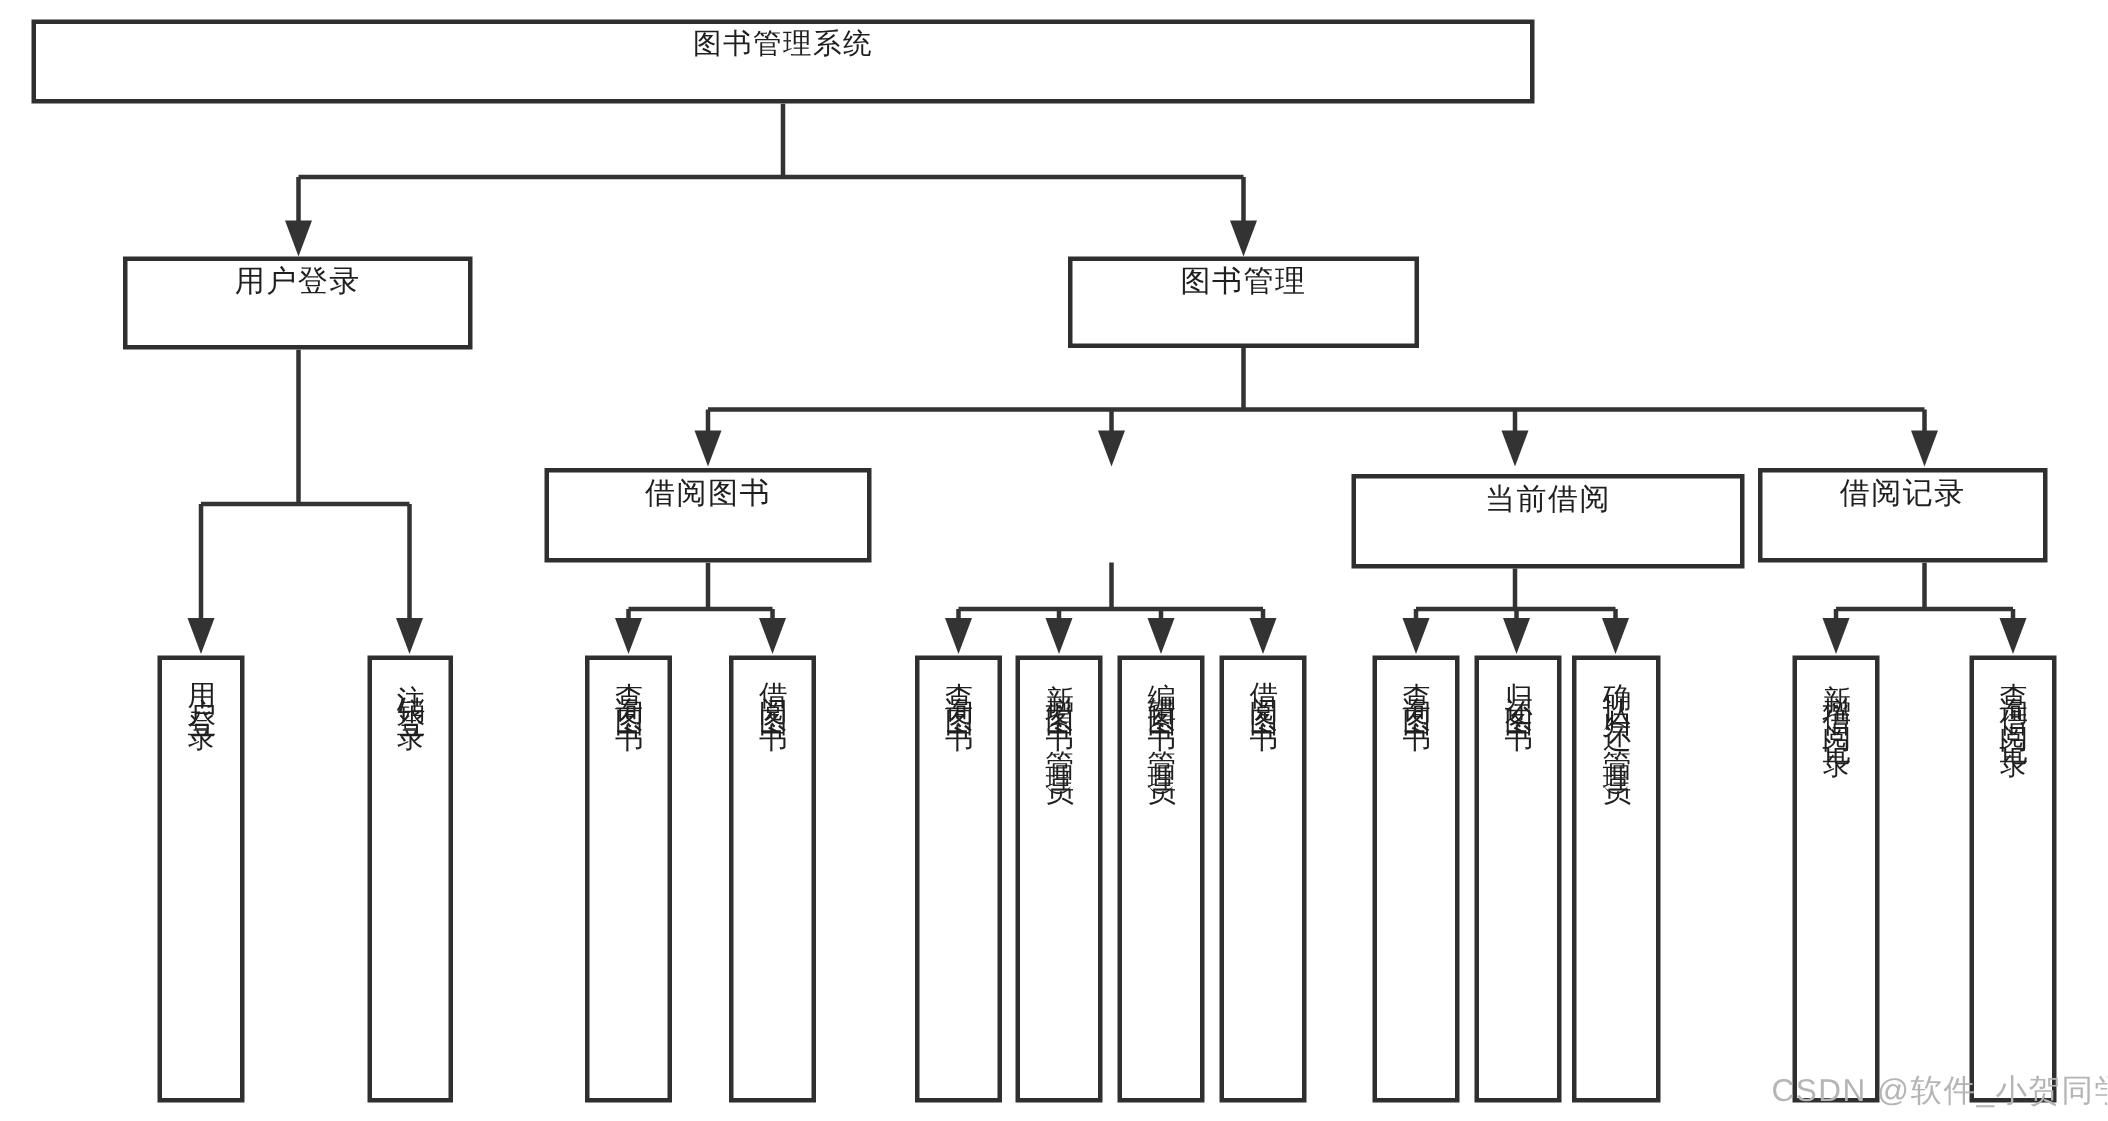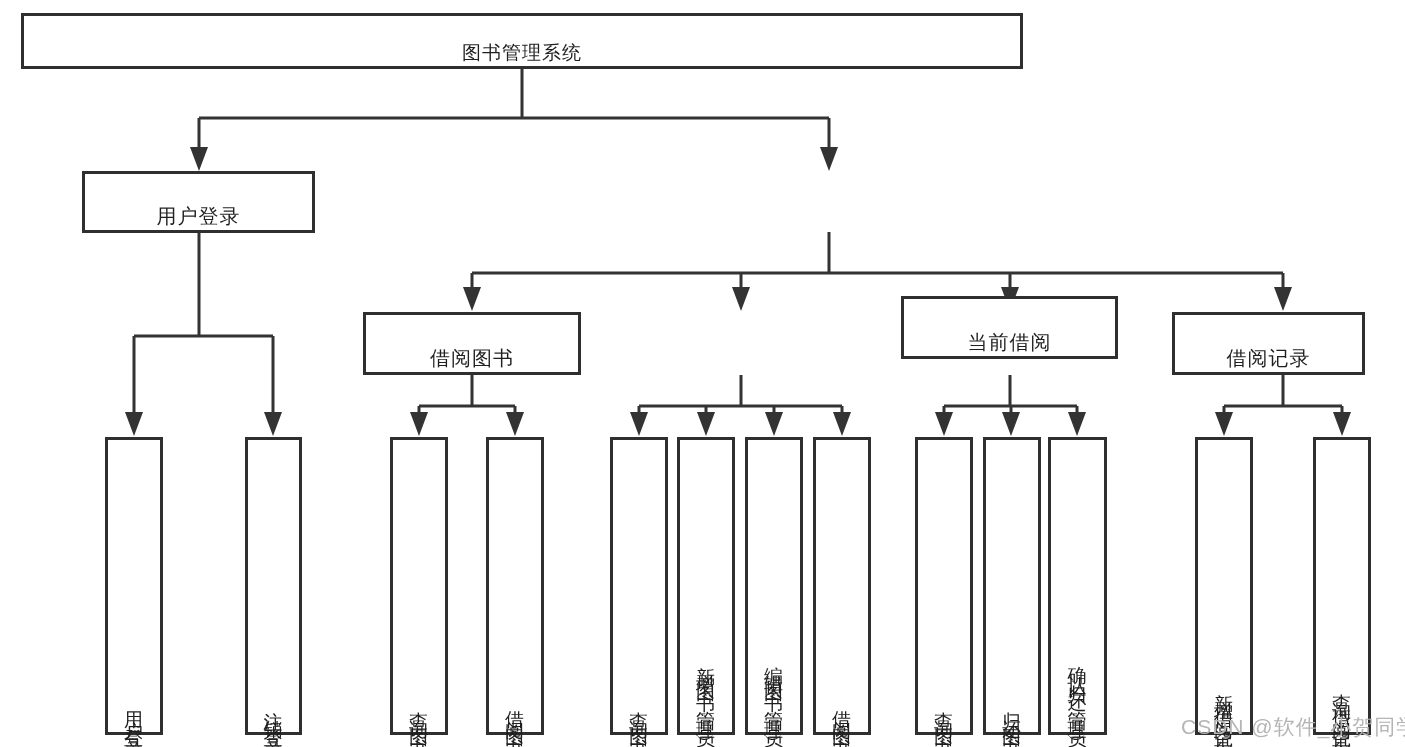--- a/index.html
+++ b/index.html
@@ -10,21 +10,21 @@
     font-family:"Liberation Sans","DejaVu Sans",sans-serif;
     overflow:hidden;
   }
   #wires { position:absolute; left:0; top:0; z-index:1; }
   .box {
     position:absolute;
     box-sizing:border-box;
     background:#ffffff;
     border:3px solid #2f2f2f;
     display:flex;
-    align-items:flex-end;
+    align-items:flex-start;
     justify-content:center;
     z-index:2;
   }
   .lbl {
     font-size:20px;
     color:#1f1f1f;
     white-space:nowrap;
     letter-spacing:1px;
   }
   .root .lbl { font-size:19px; }
@@ -84,25 +84,28 @@
     </g>
   </svg>
 
   <div class="box root" style="left:21px;top:13px;width:1002px;height:56px">
     <span class="lbl">图书管理系统</span>
   </div>
 
   <div class="box" style="left:82px;top:171px;width:233px;height:62px">
     <span class="lbl">用户登录</span>
   </div>
+  <div class="box" style="left:712px;top:171px;width:234px;height:61px">
+    <span class="lbl">图书管理</span>
+  </div>
 
   <div class="box" style="left:363px;top:312px;width:218px;height:63px">
     <span class="lbl">借阅图书</span>
   </div>
-  <div class="box" style="left:901px;top:296px;width:217px;height:63px">
+  <div class="box" style="left:901px;top:316px;width:262px;height:63px">
     <span class="lbl">当前借阅</span>
   </div>
   <div class="box" style="left:1172px;top:312px;width:193px;height:63px">
     <span class="lbl">借阅记录</span>
   </div>
 
   <div class="box v" style="left:105px;top:437px;width:58px;height:298px">
     <span class="lbl">用户登录</span>
   </div>
   <div class="box v" style="left:245px;top:437px;width:57px;height:298px">

